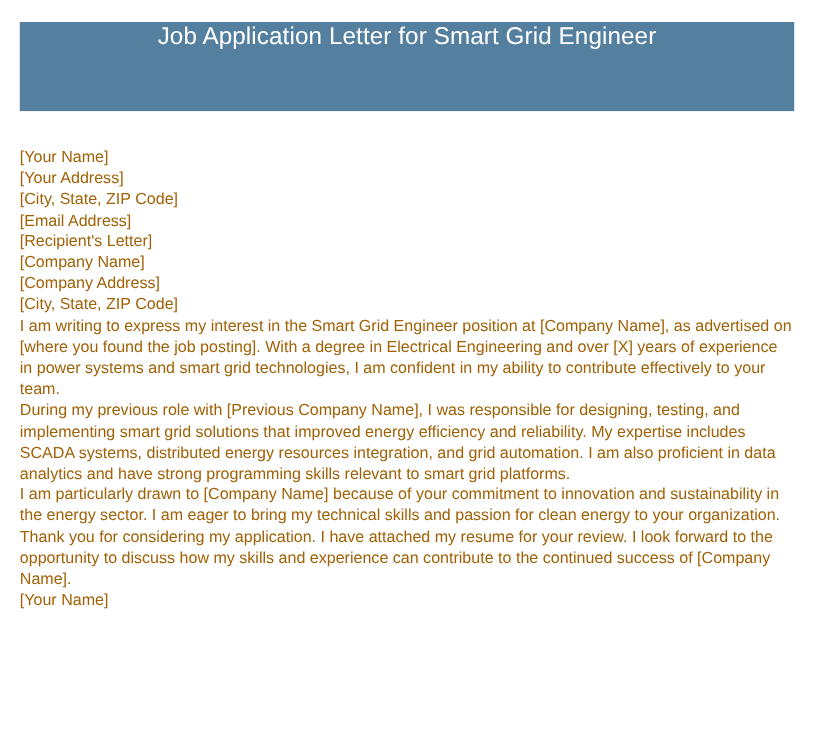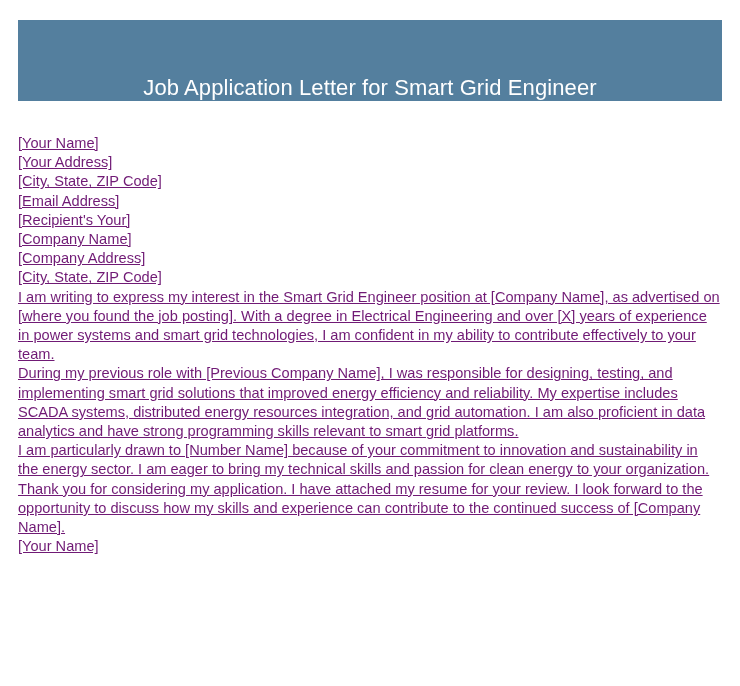--- a/index.html
+++ b/index.html
@@ -20,45 +20,44 @@
     background: #ffffff;
   }
   .header-banner {
     position: absolute;
     left: 18px;
     top: 20px;
     width: 704px;
     height: 81px;
     background: #547f9e;
     display: flex;
-    align-items: flex-end;
+    align-items: flex-start;
     justify-content: center;
     box-sizing: border-box;
   }
   .header-title {
     color: #ffffff;
     font-size: 22px;
     font-weight: normal;
     font-family: "Liberation Sans", sans-serif;
     letter-spacing: 0.1px;
     line-height: 1.2;
     text-align: center;
     margin: 0;
   }
   .letter-body {
     position: absolute;
     left: 18px;
     top: 134px;
     width: 704px;
-    color: #701a75;
+    color: #a16207;
     font-size: 14.6px;
     line-height: 19.2px;
     font-family: "Liberation Sans", sans-serif;
     text-align: left;
-    text-decoration: underline;
   }
   .letter-line {
     margin: 0;
     padding: 0;
     white-space: pre-wrap;
   }
   .letter-para {
     margin: 0;
     padding: 0;
   }
@@ -75,28 +74,28 @@
   <div class="letter-body">
 
     <div>
       <div class="letter-line">[Your Name]</div>
       <div class="letter-line">[Your Address]</div>
       <div class="letter-line">[City, State, ZIP Code]</div>
       <div class="letter-line">[Email Address]</div>
     </div>
 
     <div>
-      <div class="letter-line">[Recipient's Your]</div>
+      <div class="letter-line">[Recipient's Letter]</div>
       <div class="letter-line">[Company Name]</div>
       <div class="letter-line">[Company Address]</div>
       <div class="letter-line">[City, State, ZIP Code]</div>
     </div>
 
 
     <p class="letter-para">I am writing to express my interest in the Smart Grid Engineer position at [Company Name], as advertised on [where you found the job posting]. With a degree in Electrical Engineering and over [X] years of experience in power systems and smart grid technologies, I am confident in my ability to contribute effectively to your team.</p>
     <p class="letter-para">During my previous role with [Previous Company Name], I was responsible for designing, testing, and implementing smart grid solutions that improved energy efficiency and reliability. My expertise includes SCADA systems, distributed energy resources integration, and grid automation. I am also proficient in data analytics and have strong programming skills relevant to smart grid platforms.</p>
-    <p class="letter-para">I am particularly drawn to [Number Name] because of your commitment to innovation and sustainability in the energy sector. I am eager to bring my technical skills and passion for clean energy to your organization.</p>
+    <p class="letter-para">I am particularly drawn to [Company Name] because of your commitment to innovation and sustainability in the energy sector. I am eager to bring my technical skills and passion for clean energy to your organization.</p>
     <p class="letter-para">Thank you for considering my application. I have attached my resume for your review. I look forward to the opportunity to discuss how my skills and experience can contribute to the continued success of [Company Name].</p>
 
     <div class="letter-line">[Your Name]</div>
 
   </div>
 </div>
 
 </body></html>

